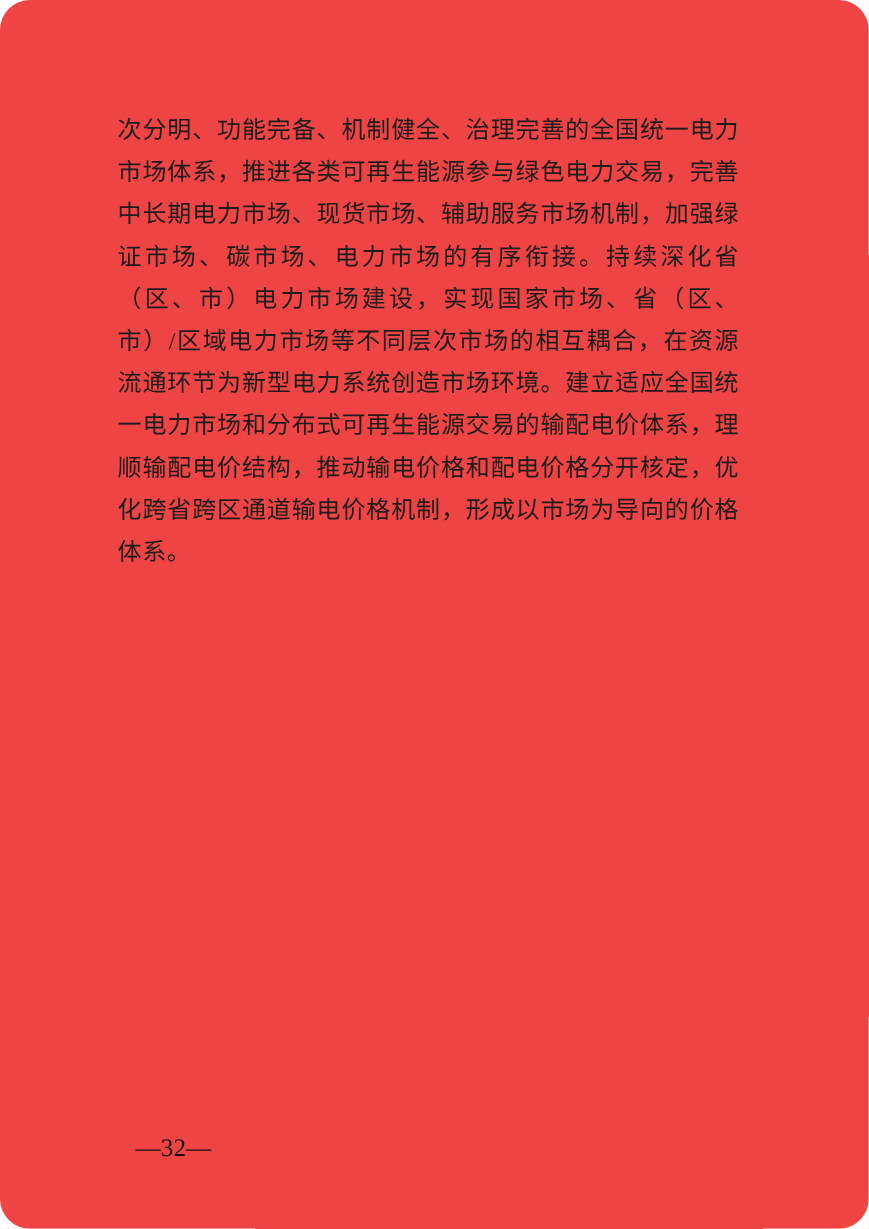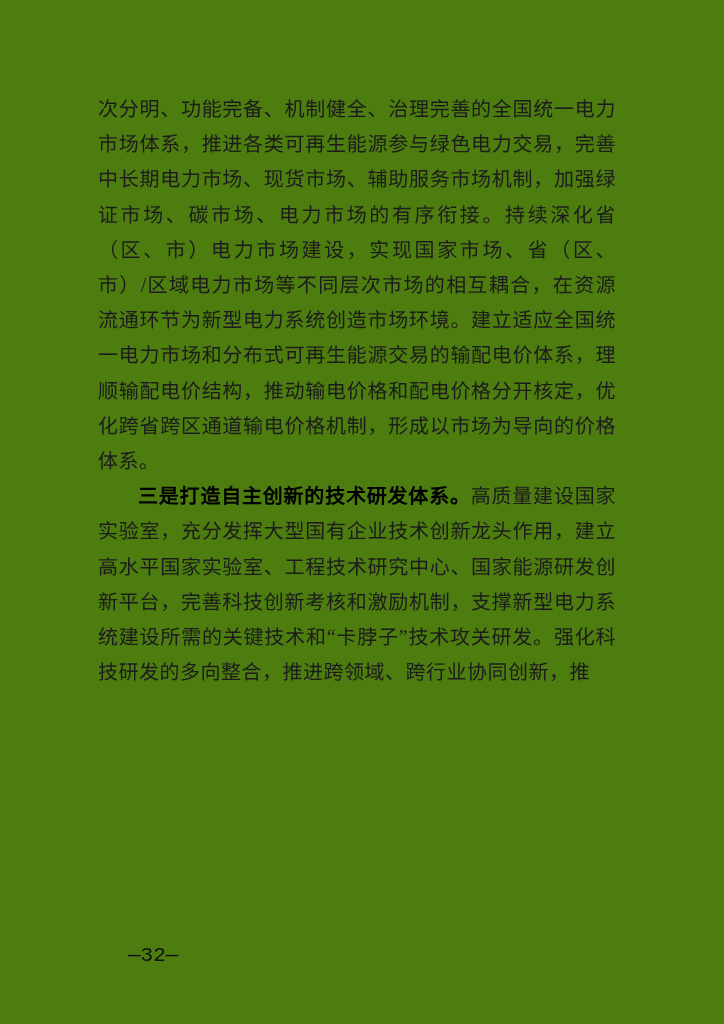--- a/index.html
+++ b/index.html
@@ -4,23 +4,24 @@
 <style>
   html, body {
     margin: 0;
     padding: 0;
     background: #ffffff;
   }
   .page {
     position: relative;
     width: 724px;
     height: 1024px;
-    background: #4d7c0f;
+    background: #ef4444;
     overflow: hidden;
     box-sizing: border-box;
+    border-radius: 25px;
   }
   .doc-body {
     position: absolute;
     top: 0;
     left: 0;
     width: 724px;
     box-sizing: border-box;
     padding: 92px 108px 0 98px;
     font-family: "Liberation Serif", "DejaVu Serif", serif;
     font-size: 20px;
@@ -38,40 +39,39 @@
   }
   .para.no-indent {
     text-indent: 0;
   }
   .lead {
     font-weight: bold;
     color: #000000;
   }
   .footer {
     position: absolute;
-    left: 128px;
+    left: 113px;
     top: 944px;
-    font-family: Liberation Mono, monospace;
+    font-family: Liberation Serif, serif;
     font-size: 21px;
     line-height: 24px;
     color: #111111;
     letter-spacing: 0;
   }
 </style>
 </head>
 <body>
 
 <div class="page">
 
   <div class="doc-body">
 
     <p class="para no-indent"><span>次分明、功能完备、机制健全、治理完善的全国统一电力市场体系，推进各类可再生能源参与绿色电力交易，完善中长期电力市场、现货市场、辅助服务市场机制，加强绿证市场、碳市场、电力市场的有序衔接。持续深化省（区、市）电力市场建设，实现国家市场、省（区、市）/区域电力市场等不同层次市场的相互耦合，在资源流通环节为新型电力系统创造市场环境。建立适应全国统一电力市场和分布式可再生能源交易的输配电价体系，理顺输配电价结构，推动输电价格和配电价格分开核定，优化跨省跨区通道输电价格机制，形成以市场为导向的价格体系。</span></p>
 
 
-    <p class="para"><span class="lead">三是打造自主创新的技术研发体系。</span><span>高质量建设国家实验室，充分发挥大型国有企业技术创新龙头作用，建立高水平国家实验室、工程技术研究中心、国家能源研发创新平台，完善科技创新考核和激励机制，支撑新型电力系统建设所需的关键技术和“卡脖子”技术攻关研发。强化科技研发的多向整合，推进跨领域、跨行业协同创新，推</span></p>
 
   </div>
 
   <div class="footer">
     <span class="page-number">—32—</span>
   </div>
 
 </div>
 
 </body></html>

